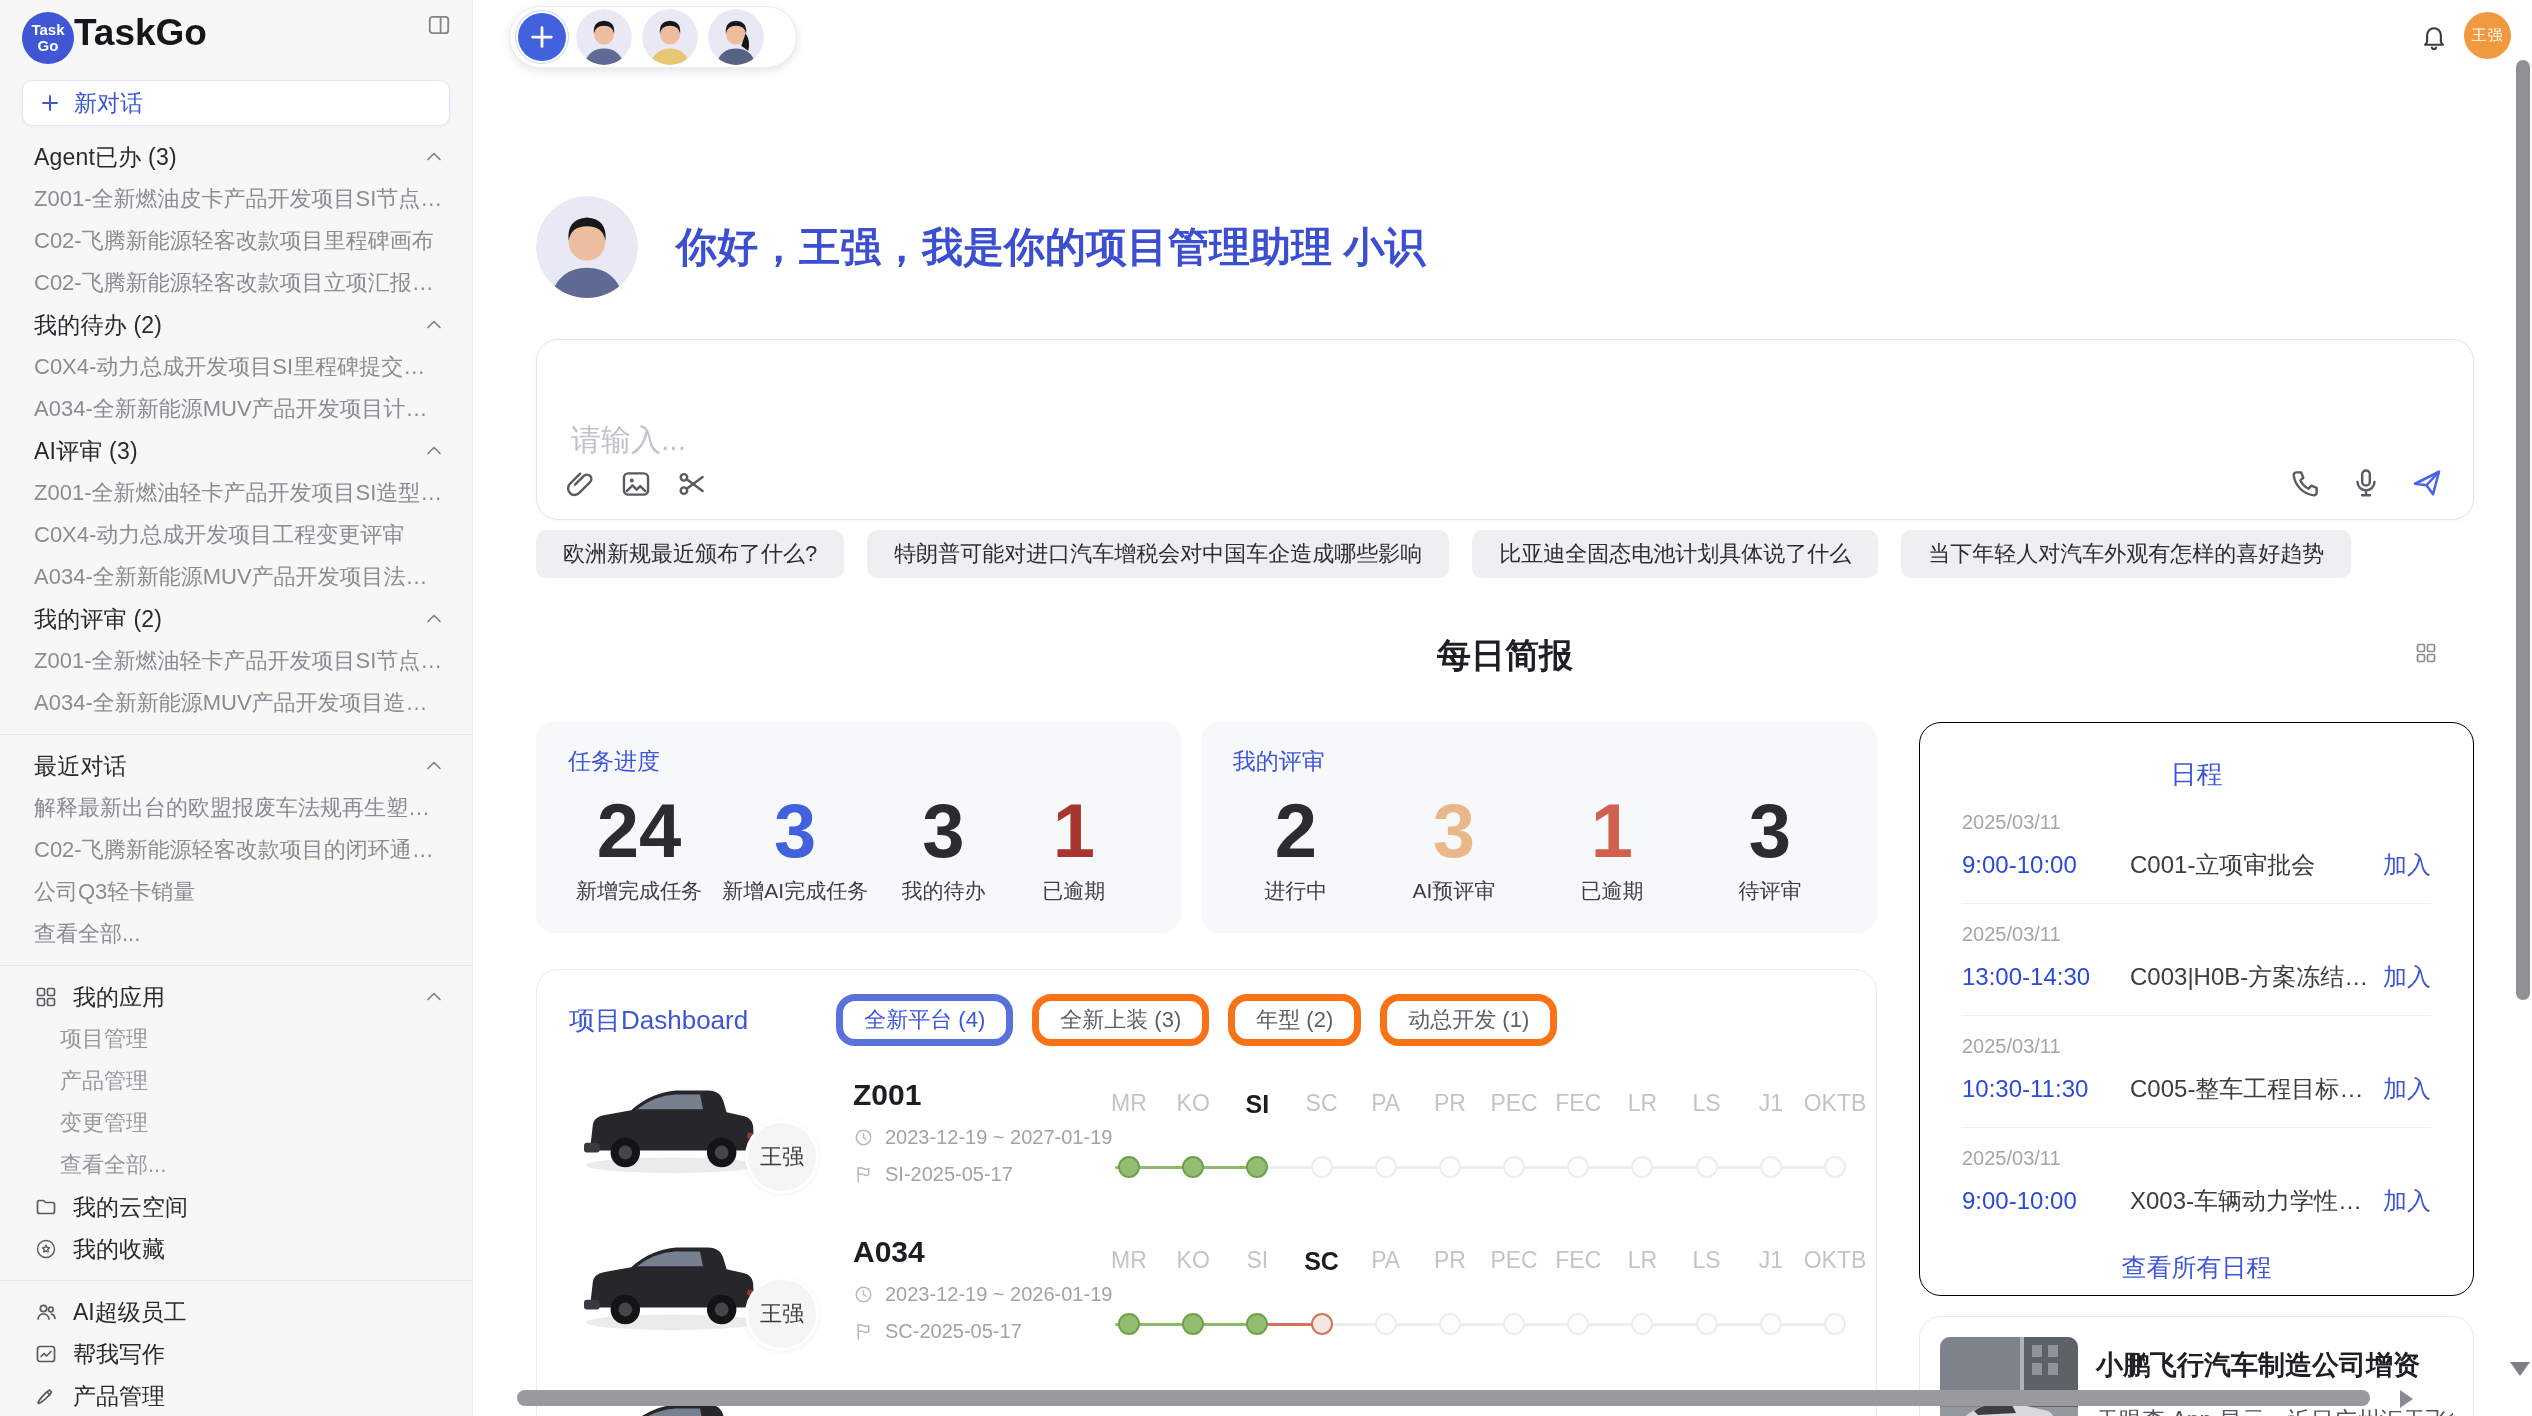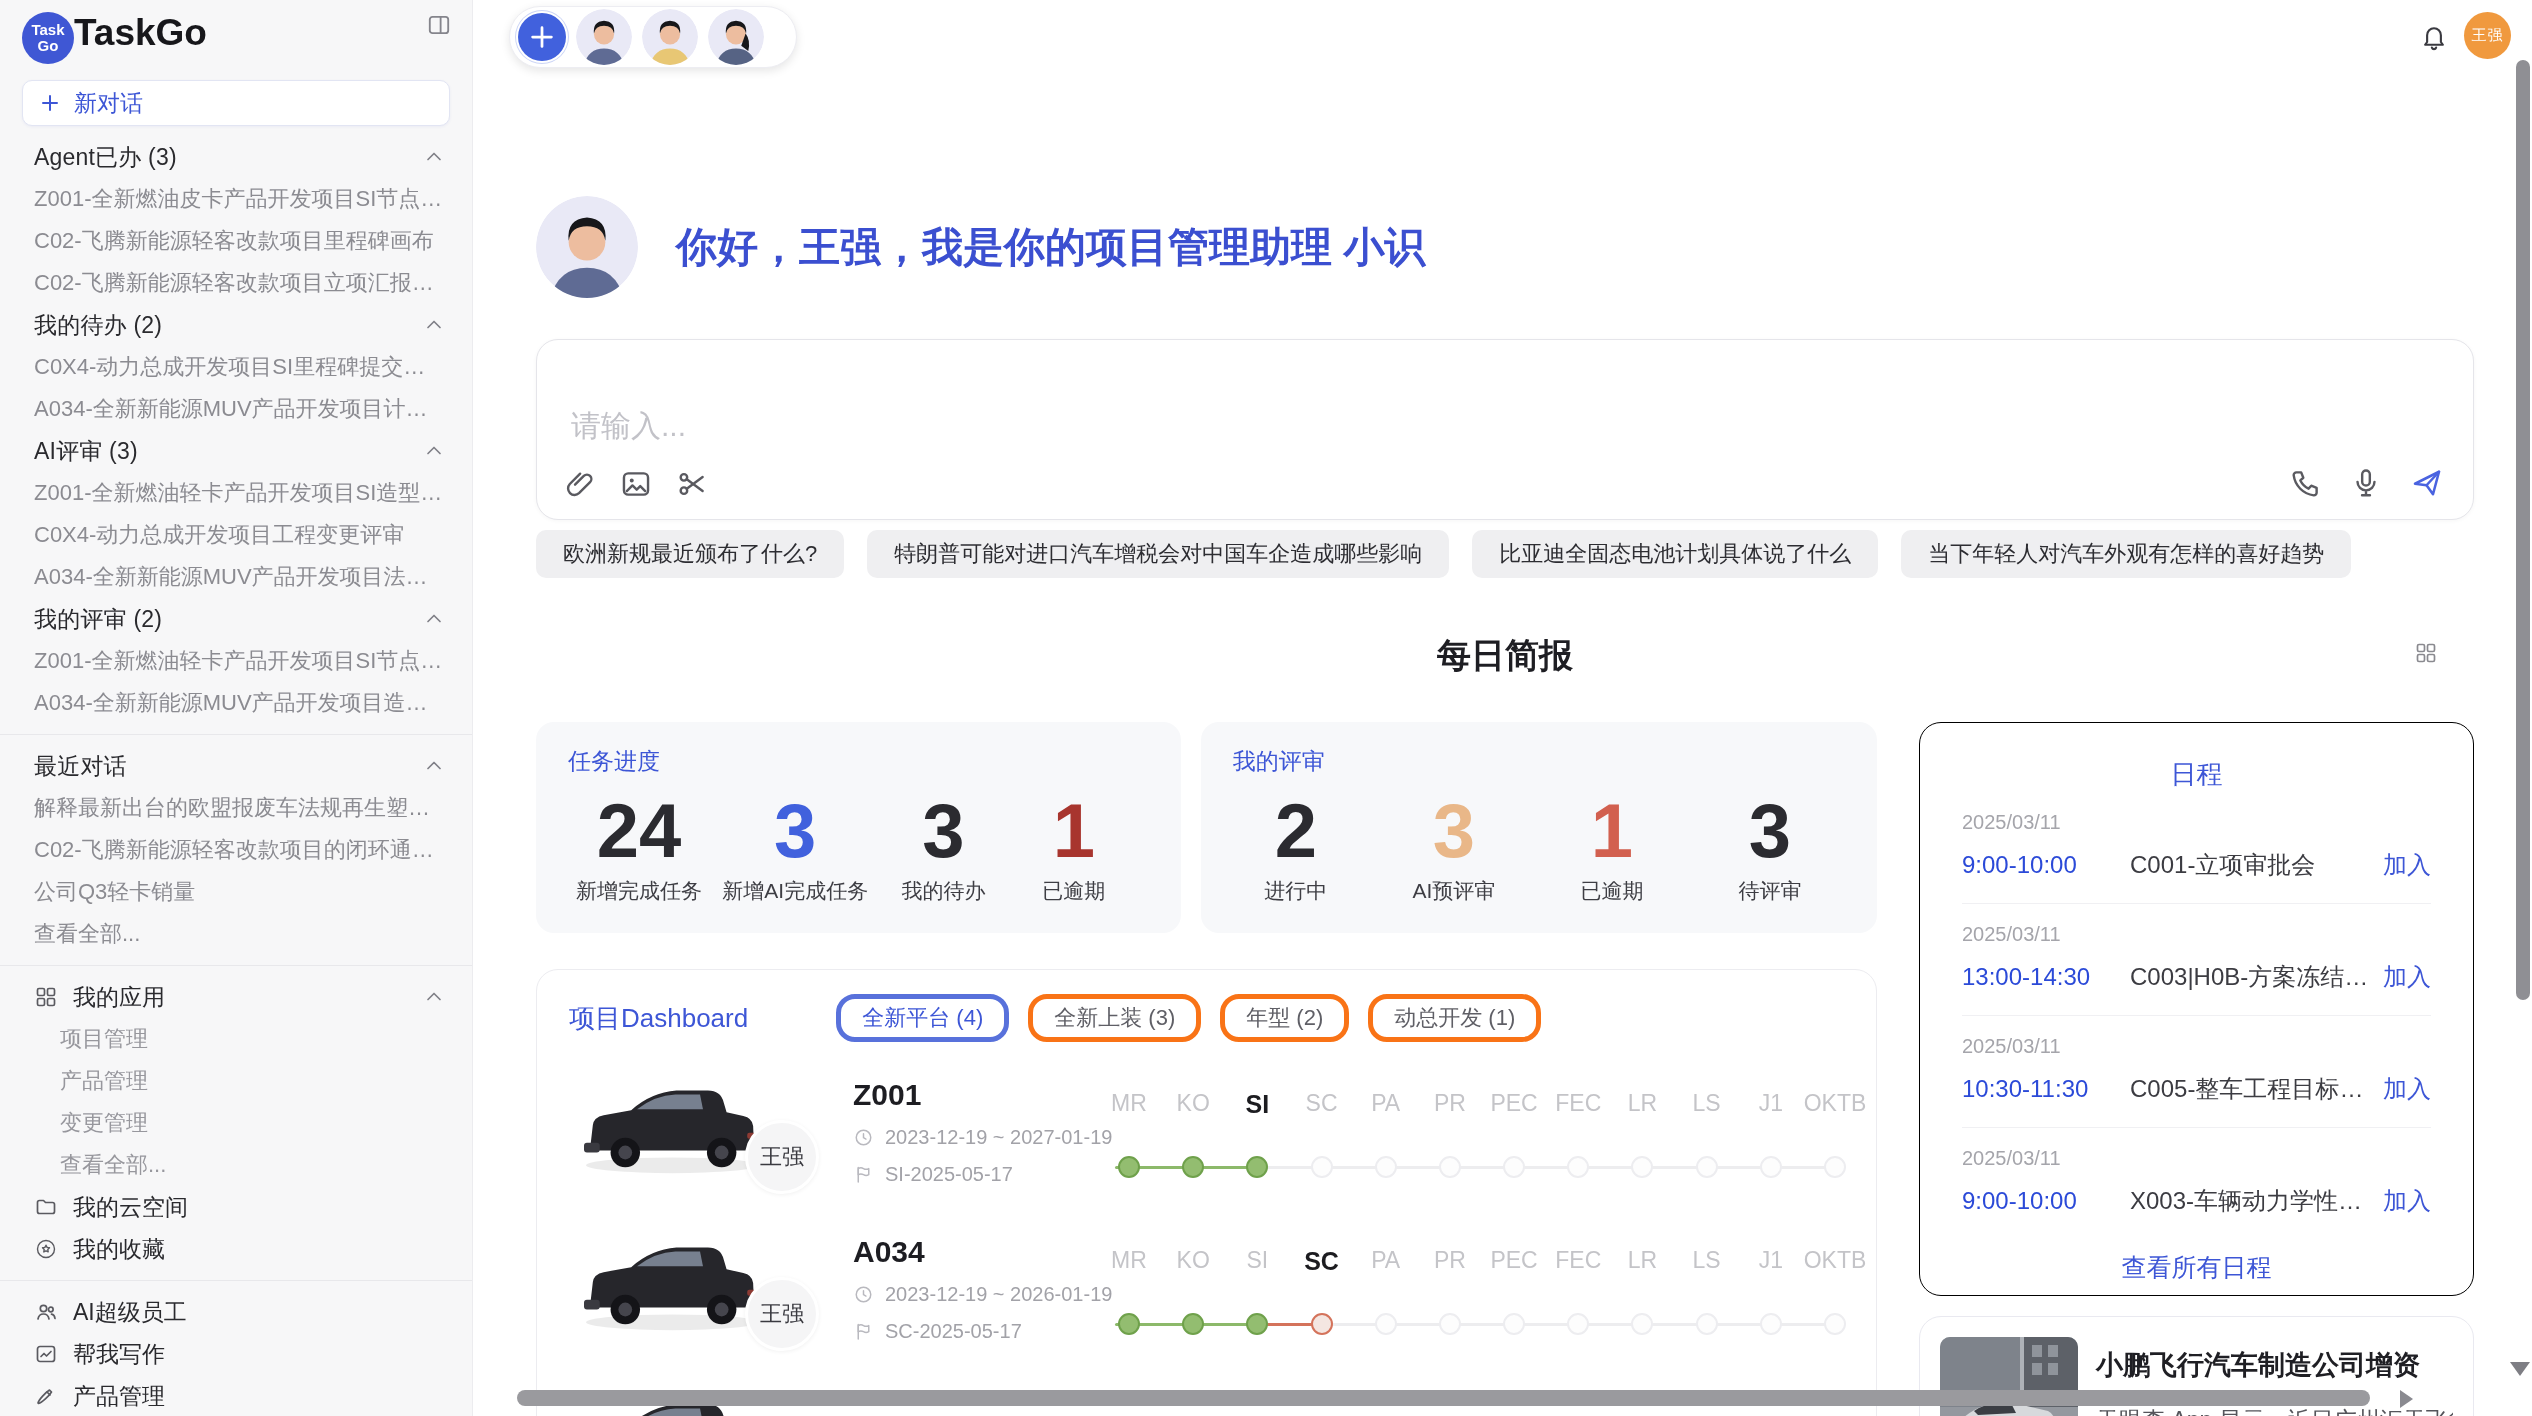--- a/index.html
+++ b/index.html
@@ -38,21 +38,21 @@
     color:#fff;font-size:15px;display:flex;align-items:center;justify-content:center;cursor:pointer;letter-spacing:1px}
 
   
   .greet{position:absolute;left:536px;top:196px;display:flex;align-items:center;gap:38px}
   .greet-avatar{width:102px;height:102px;border-radius:50%;overflow:hidden;flex:none}
   .greet-title{font-size:41px;font-weight:700;color:#3b4fd0}
 
   
   .input-card{position:absolute;left:536px;top:339px;width:1938px;height:181px;background:#fff;border:1px solid #e5e5ea;
     border-radius:22px;box-sizing:border-box;box-shadow:0 1px 4px rgba(0,0,0,.04)}
-  .input-ph{position:absolute;left:34px;top:66px;font-size:30px;color:#c2c2c8}
+  .input-ph{position:absolute;left:34px;top:80px;font-size:30px;color:#c2c2c8}
   .tool-left{position:absolute;left:26px;bottom:18px;display:flex;gap:22px;color:#1d1d22}
   .tool-right{position:absolute;right:28px;bottom:18px;display:flex;gap:26px;color:#1d1d22;align-items:center}
   .tool-btn{cursor:pointer}
   .send{color:#4a63e0}
 
   
   .chips{position:absolute;left:536px;top:530px;width:1950px;display:flex;gap:23px}
   .chip{height:48px;line-height:48px;background:#efeff1;border-radius:10px;padding:0 27px;font-size:22px;color:#2d2d32;
     white-space:nowrap;cursor:pointer}
 
@@ -68,21 +68,21 @@
   .stat-col{text-align:center;min-width:110px}
   .stat-num{font-size:76px;font-weight:600;line-height:92px}
   .stat-lbl{font-size:21px;color:#3e3e44;}
 
   
   .dash{position:absolute;left:536px;top:969px;width:1341px;height:600px;background:#fff;border:1px solid #ececf0;
     border-radius:22px;box-sizing:border-box;padding:24px 32px}
   .dash-head{display:flex;align-items:center}
   .dash-title{font-size:26px;color:#3d56d6}
   .tabs{display:flex;gap:19px;margin-left:88px}
-  .tab{height:38px;line-height:38px;border-radius:19px;border:5px solid #f97316;color:#5f5f66;font-size:22px;padding:0 21px;cursor:pointer;background:#fff}
+  .tab{height:38px;line-height:38px;border-radius:19px;border:7px solid #f97316;color:#5f5f66;font-size:22px;padding:0 21px;cursor:pointer;background:#fff}
   .tab.active{border-color:#5871db;color:#3d56d6}
   .proj-row{position:absolute;left:32px;right:20px;height:150px}
   .truck{position:absolute;left:5px;top:0;width:197px;height:118px}
   .owner{position:absolute;left:176px;top:56px;width:68px;height:68px;border-radius:50%;background:#f5f5f6;border:3px solid #fff;
     display:flex;align-items:center;justify-content:center;font-size:22px;color:#3a3a40;box-shadow:0 1px 4px rgba(0,0,0,.06)}
   .proj-info{position:absolute;left:284px;top:14px}
   .proj-name{font-size:30px;font-weight:700;color:#1d1d22}
   .proj-meta{display:flex;align-items:center;gap:11px;margin-top:14px;font-size:20px;color:#a2a2a8}
   .proj-meta .ico{color:#b9b9bf}
   .ms{position:absolute;left:524px;top:26px;width:778px;height:100px}

